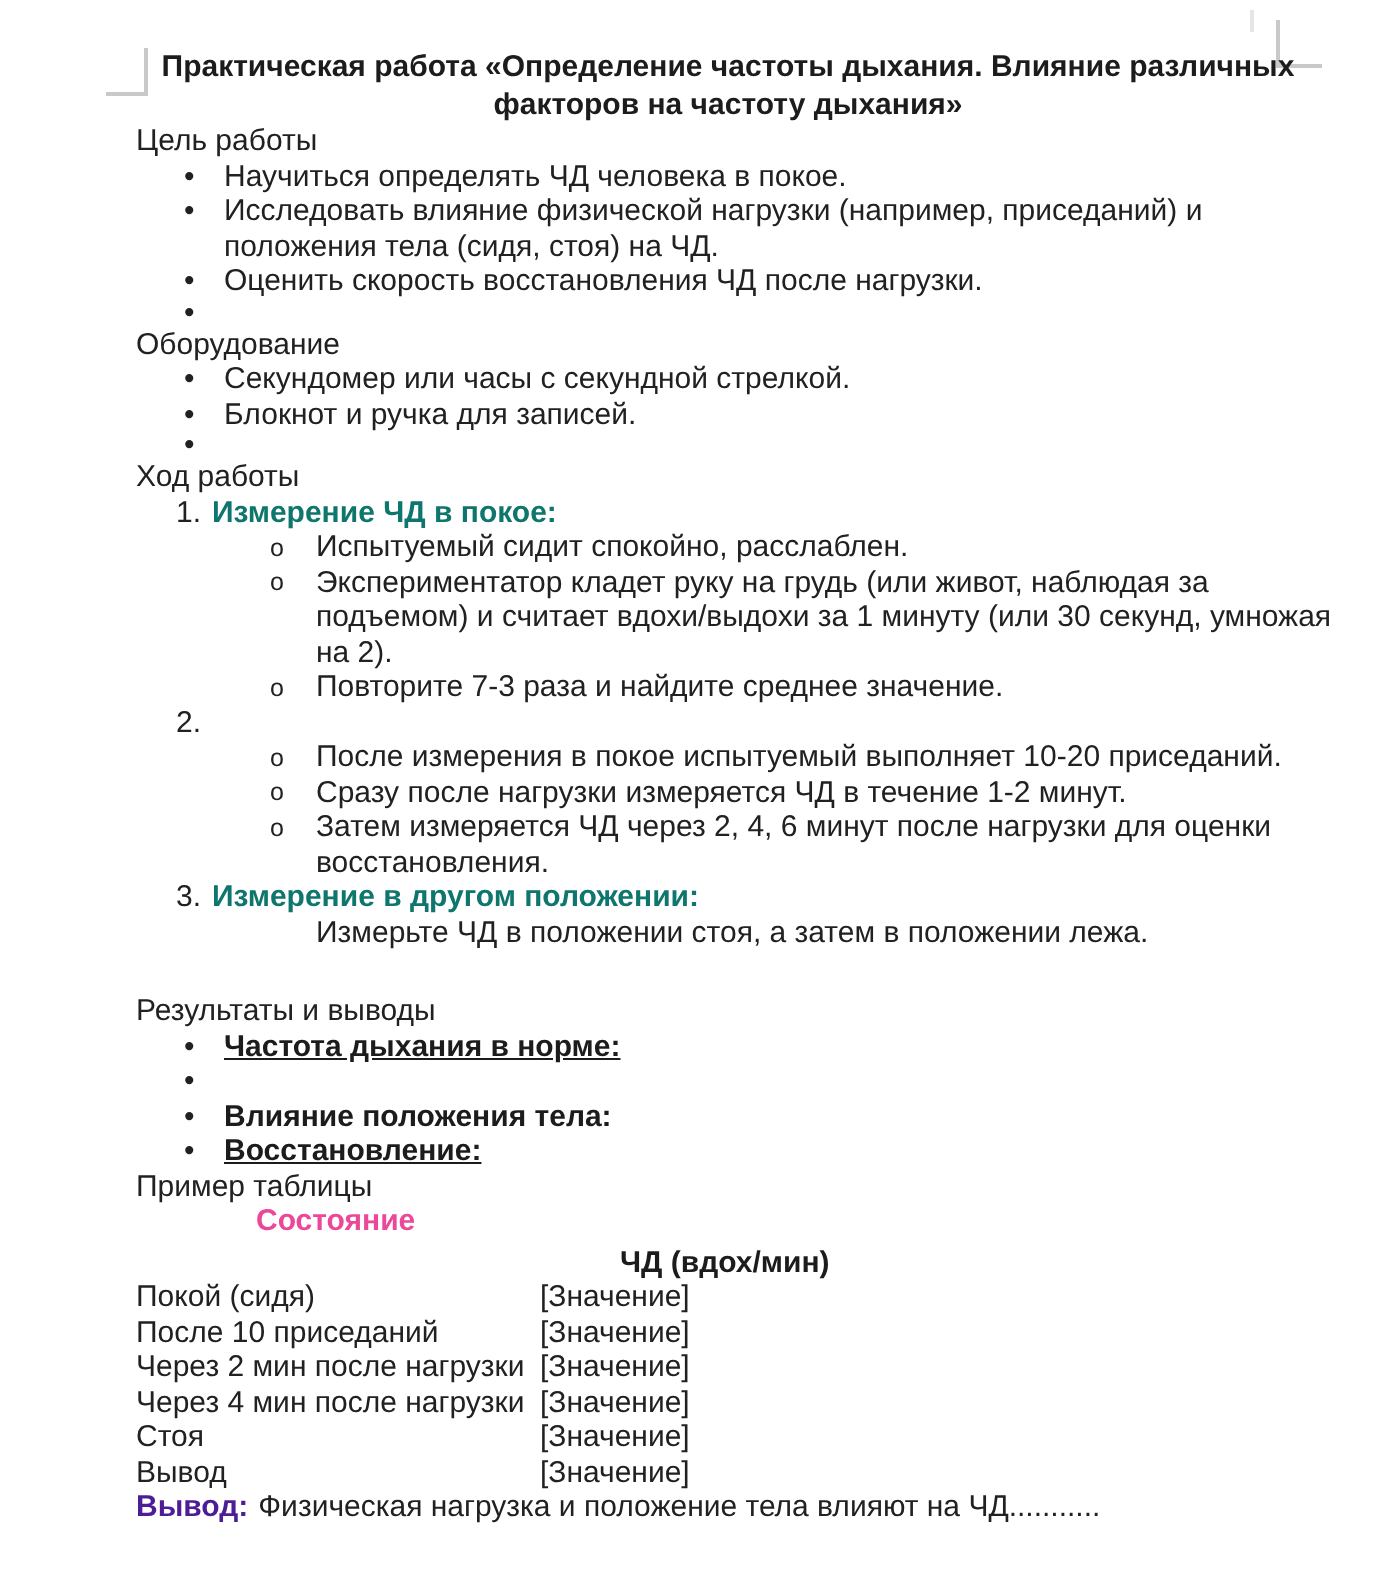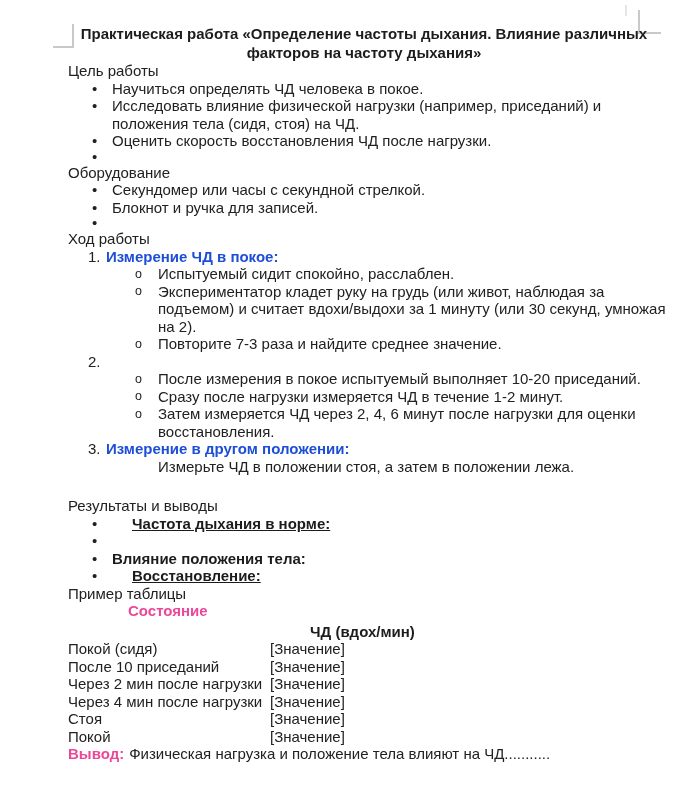--- a/index.html
+++ b/index.html
@@ -42,39 +42,39 @@
   .m1 { position: absolute; left: 24px; top: 0; }
   .b1.empty { height: 14px; min-height: 14px; line-height: 14px; }
 
   
   .b2 { padding-left: 90px; width: 510px; }
   .m2 { position: absolute; left: 67px; top: 0.5px; font-size: 12.5px; }
 
   
   .step { padding-left: 38px; width: 554px; }
   .num { position: absolute; left: 20px; top: 0; }
-  .step-title { font-weight: 700; color: #1d4ed8; }
+  .step-title { font-weight: 700; color: #0f766e; }
 
   .note { padding-left: 90px; width: 510px; }
 
   .spacer { height: 22px; }
 
   .results-bullet .rb-text { font-weight: 700; color: #1c1c1c; }
-  .results-bullet.u .rb-text { text-decoration: underline; margin-left: 20px; }
+  .results-bullet.u .rb-text { text-decoration: underline; }
 
   
   .tbl-col1-header { padding-left: 60px; font-weight: 700; color: #ec4899; }
   .tbl-col2-header { margin-top: 3px; gap: 40px; }
   .tbl { display: flex; }
   .tbl .state { width: 202px; flex: none; white-space: nowrap; }
   .tbl .val { flex: 1; }
   .tbl .val-h { font-weight: 700; color: #1c1c1c; }
 
   .concl { width: 592px; }
-  .concl .c-label { font-weight: 700; color: #ec4899; margin-right: 5px; }
+  .concl .c-label { font-weight: 700; color: #4c1d95; margin-right: 5px; }
 </style>
 </head>
 <body>
 
 <div class="page">
   <div class="mark-tl"></div>
   <div class="mark-tr"></div>
   <div class="artifact"></div>
 
   <div class="content">
@@ -194,21 +194,21 @@
     </div>
     <div class="row tbl">
       <span class="state">Через 4 мин после нагрузки</span>
       <span class="val">[Значение]</span>
     </div>
     <div class="row tbl">
       <span class="state">Стоя</span>
       <span class="val">[Значение]</span>
     </div>
     <div class="row tbl">
-      <span class="state">Покой</span>
+      <span class="state">Вывод</span>
       <span class="val">[Значение]</span>
     </div>
 
     <div class="row concl">
       <span class="c-label">Вывод:</span><span>Физическая нагрузка и положение тела влияют на ЧД...........</span>
     </div>
 
   </div>
 </div>
 

